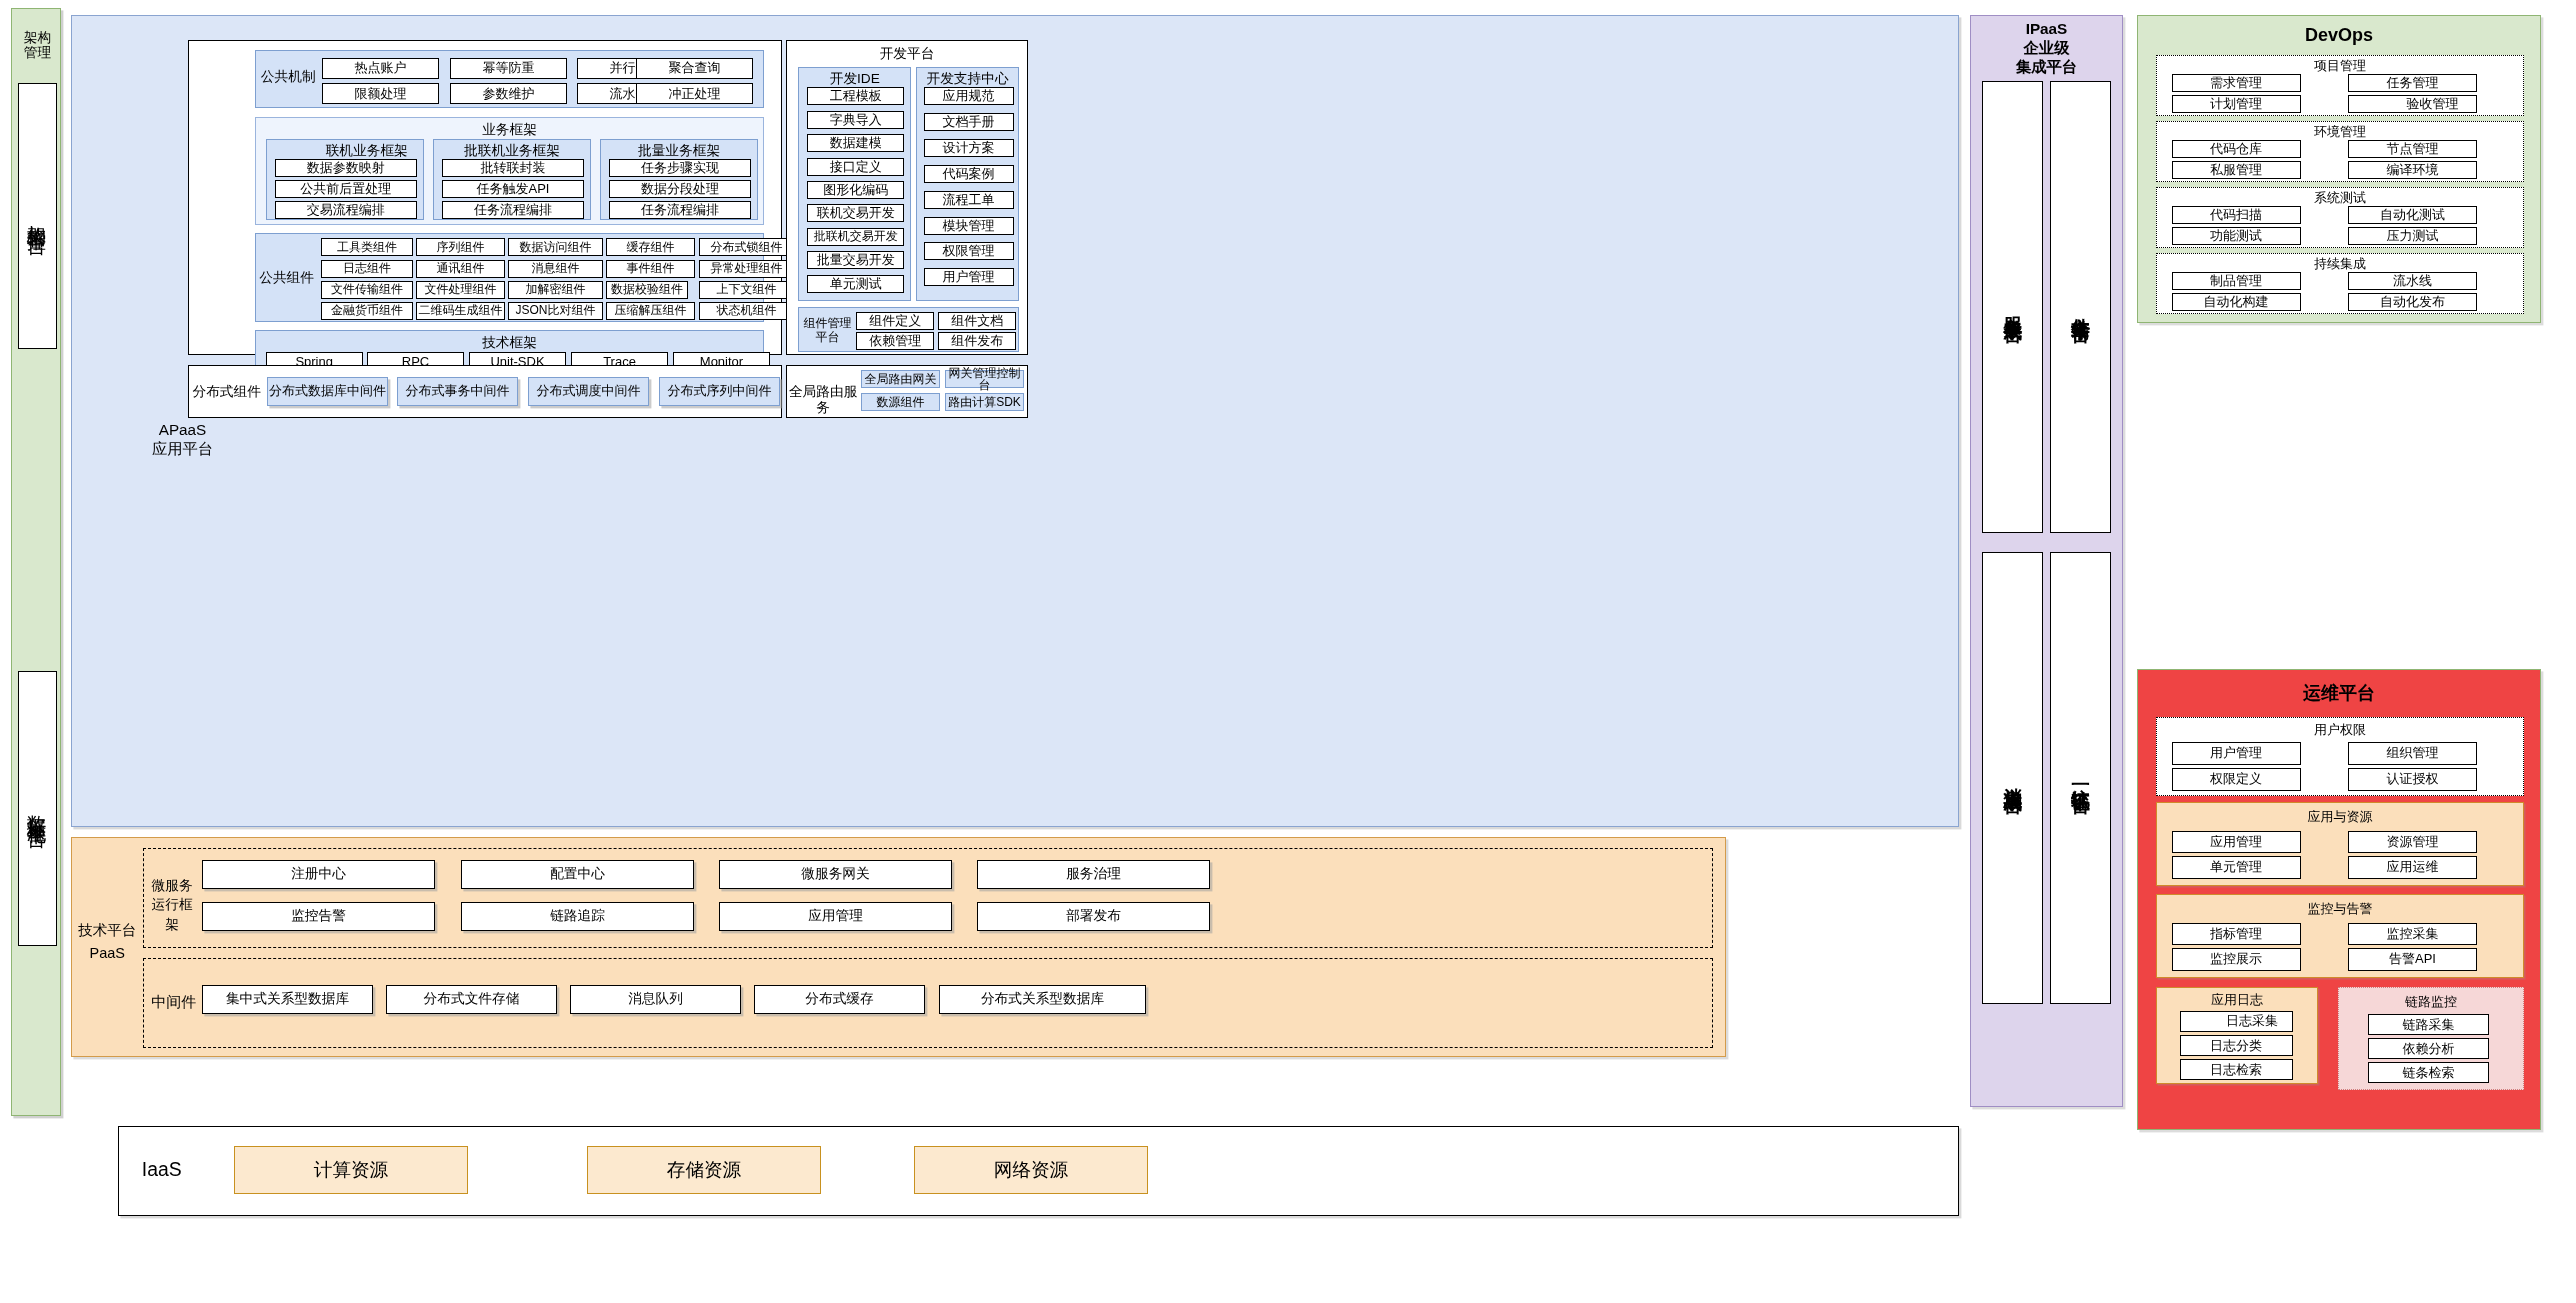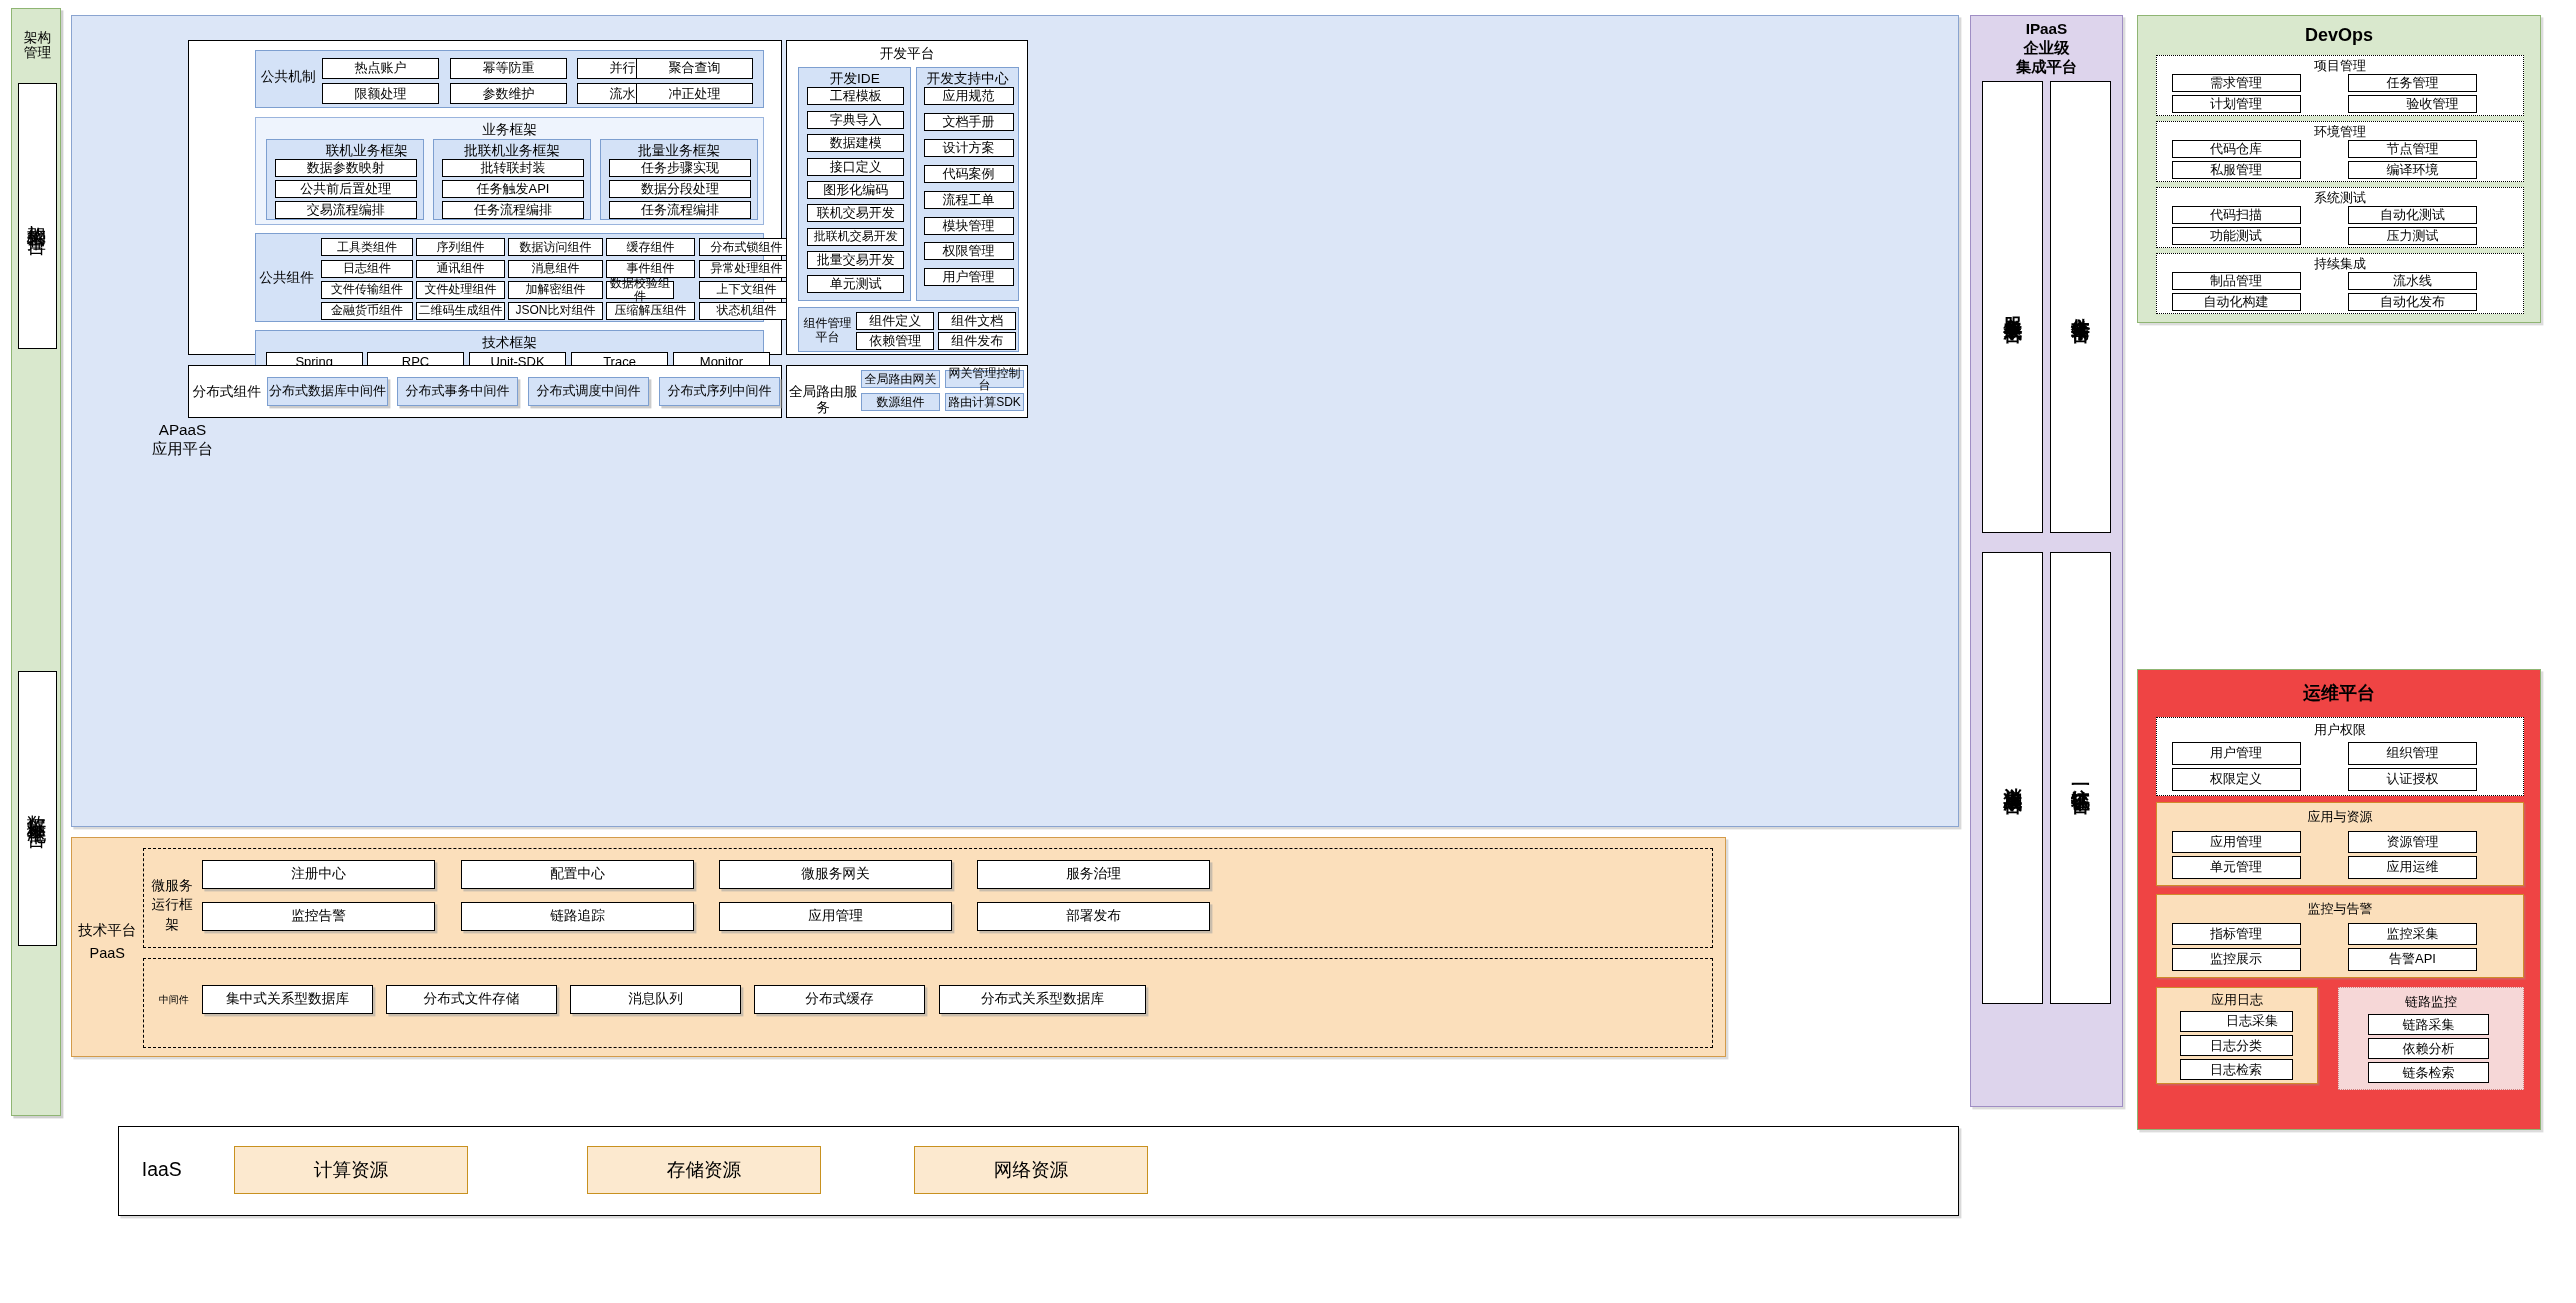--- a/index.html
+++ b/index.html
@@ -152,21 +152,21 @@
 
         <div class="bx m3" style="position:absolute;left:65px;top:26px;width:92px;height:18px;">日志组件</div>
         <div class="bx m3" style="position:absolute;left:160px;top:26px;width:89px;height:18px;">通讯组件</div>
         <div class="bx m3" style="position:absolute;left:252px;top:26px;width:95px;height:18px;">消息组件</div>
         <div class="bx m3" style="position:absolute;left:350px;top:26px;width:89px;height:18px;">事件组件</div>
         <div class="bx m3" style="position:absolute;left:443px;top:26px;width:95px;height:18px;">异常处理组件</div>
 
         <div class="bx m3" style="position:absolute;left:65px;top:47px;width:92px;height:18px;">文件传输组件</div>
         <div class="bx m3" style="position:absolute;left:160px;top:47px;width:89px;height:18px;">文件处理组件</div>
         <div class="bx m3" style="position:absolute;left:252px;top:47px;width:95px;height:18px;">加解密组件</div>
-        <div class="bx m3" style="position:absolute;left:350px;top:47px;width:68px;height:18px;">数据校验组件</div>
+        <div class="bx m3" style="position:absolute;left:350px;top:47px;width:82px;height:18px;">数据校验组件</div>
         <div class="bx m3" style="position:absolute;left:443px;top:47px;width:95px;height:18px;">上下文组件</div>
 
         <div class="bx m3" style="position:absolute;left:65px;top:68px;width:92px;height:18px;">金融货币组件</div>
         <div class="bx m3" style="position:absolute;left:160px;top:68px;width:89px;height:18px;">二维码生成组件</div>
         <div class="bx m3" style="position:absolute;left:252px;top:68px;width:95px;height:18px;">JSON比对组件</div>
         <div class="bx m3" style="position:absolute;left:350px;top:68px;width:89px;height:18px;">压缩解压组件</div>
         <div class="bx m3" style="position:absolute;left:443px;top:68px;width:95px;height:18px;">状态机组件</div>
       </div>
 
       <div class="sub-blue" style="position:absolute;left:66px;top:289px;width:509px;height:48px;">
@@ -248,21 +248,21 @@
       <div class="bx m1 shadow" style="position:absolute;left:317px;top:11.3px;width:233px;height:29px;">配置中心</div>
       <div class="bx m1 shadow" style="position:absolute;left:575px;top:11.3px;width:233px;height:29px;">微服务网关</div>
       <div class="bx m1 shadow" style="position:absolute;left:833px;top:11.3px;width:233px;height:29px;">服务治理</div>
       <div class="bx m1 shadow" style="position:absolute;left:58px;top:53px;width:233px;height:29px;">监控告警</div>
       <div class="bx m1 shadow" style="position:absolute;left:317px;top:53px;width:233px;height:29px;">链路追踪</div>
       <div class="bx m1 shadow" style="position:absolute;left:575px;top:53px;width:233px;height:29px;">应用管理</div>
       <div class="bx m1 shadow" style="position:absolute;left:833px;top:53px;width:233px;height:29px;">部署发布</div>
     </div>
 
     <div class="dashx" style="position:absolute;left:71px;top:120px;width:1570px;height:90px;">
-      <div style="position:absolute;left:4.8px;top:34px;width:50px;text-align:center;font-size:10px;">中间件</div>
+      <div style="position:absolute;left:4.8px;top:34px;width:50px;text-align:center;font-size:15px;">中间件</div>
       <div class="bx m1 shadow" style="position:absolute;left:58px;top:26px;width:171px;height:29px;">集中式关系型数据库</div>
       <div class="bx m1 shadow" style="position:absolute;left:242px;top:26px;width:171px;height:29px;">分布式文件存储</div>
       <div class="bx m1 shadow" style="position:absolute;left:426px;top:26px;width:171px;height:29px;">消息队列</div>
       <div class="bx m1 shadow" style="position:absolute;left:610px;top:26px;width:171px;height:29px;">分布式缓存</div>
       <div class="bx m1 shadow" style="position:absolute;left:795px;top:26px;width:207px;height:29px;">分布式关系型数据库</div>
     </div>
   </div>
 
   <div class="iaas">
     <div style="position:absolute;left:11.3px;top:31px;width:63px;text-align:center;font-size:19.4px;">IaaS</div>

